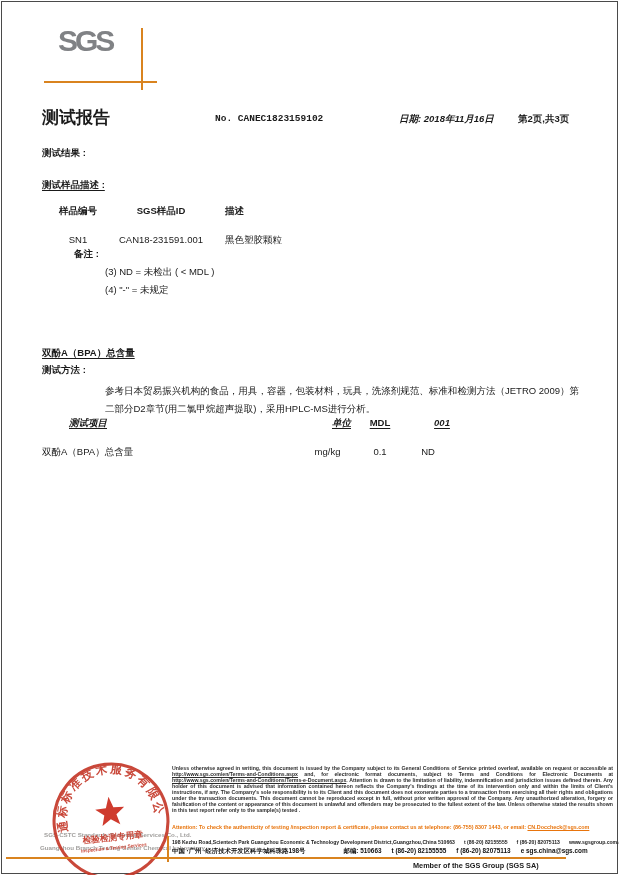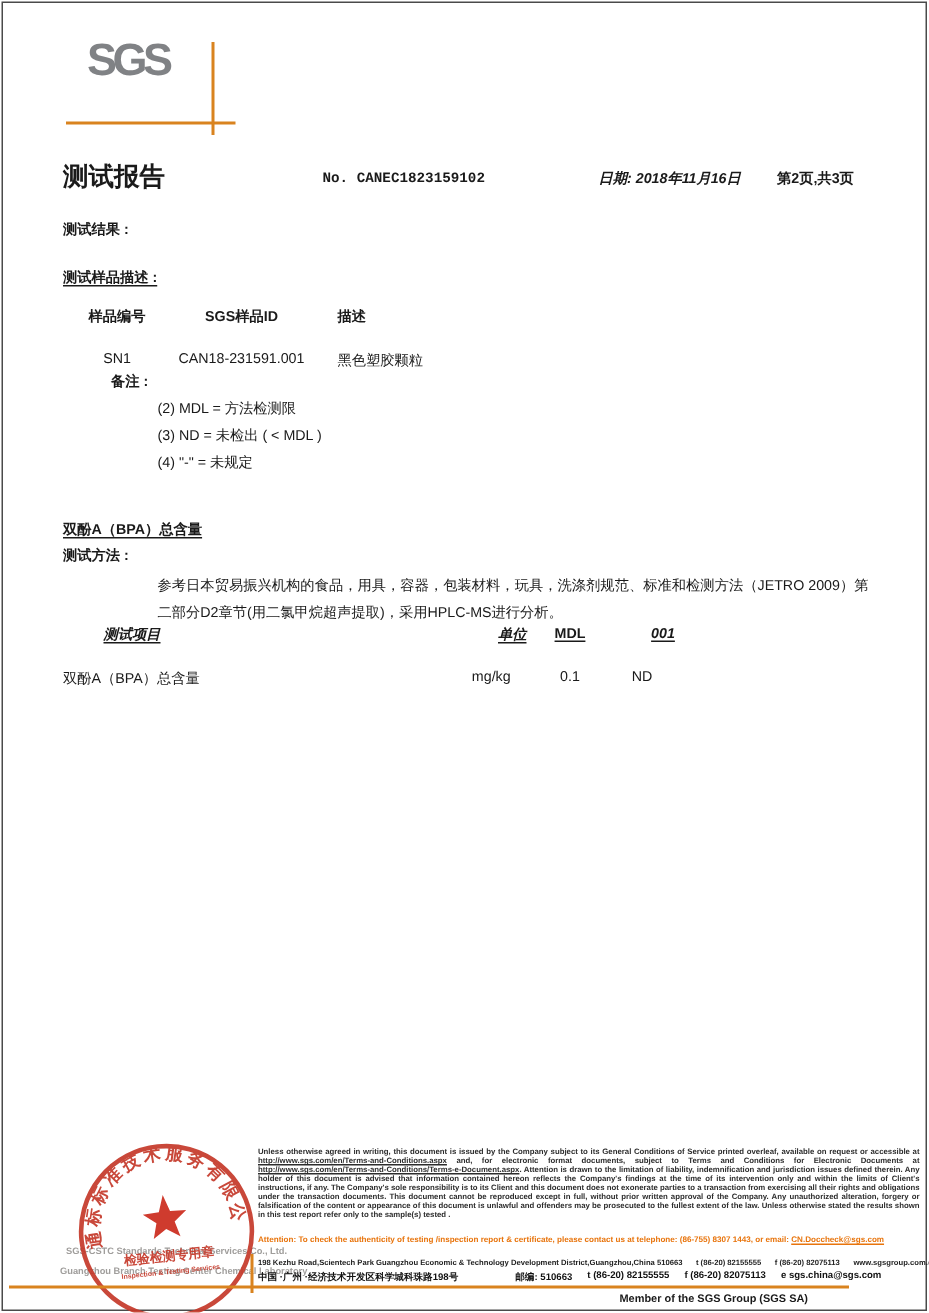--- a/index.html
+++ b/index.html
@@ -55,21 +55,20 @@
 
 <div class="abs lbl" style="left:45px;top:205px;width:66px;text-align:center;">样品编号</div>
 <div class="abs lbl" style="left:115px;top:205px;width:92px;text-align:center;">SGS样品ID</div>
 <div class="abs lbl" style="left:225px;top:205px;">描述</div>
 <div class="abs txt" style="left:45px;top:222px;width:66px;text-align:center;">SN1</div>
 <div class="abs txt" style="left:115px;top:222px;width:92px;text-align:center;">CAN18-231591.001</div>
 <div class="abs txt" style="left:225px;top:222px;">黑色塑胶颗粒</div>
 
 <div class="abs lbl" style="left:42px;top:248px;margin-left:32px;">备注 :</div>
 <div class="abs notes-list" style="left:105px;top:266px;">
-  <div>(2) MDL = 方法检测限</div>
   <div>(3) ND = 未检出 ( &lt; MDL )</div>
   <div>(4) "-" = 未规定</div>
 </div>
 
 <div class="abs lbl ul" style="left:42px;top:347px;">双酚A（BPA）总含量</div>
 <div class="abs lbl" style="left:42px;top:364px;">测试方法 :</div>
 <div class="abs method-text" style="left:105px;top:382px;width:474px;">参考日本贸易振兴机构的食品，用具，容器，包装材料，玩具，洗涤剂规范、标准和检测方法（JETRO 2009）第二部分D2章节(用二氯甲烷超声提取)，采用HPLC-MS进行分析。</div>
 
 <div class="abs lbl ul it" style="left:55px;top:417px;">测试项目</div>
 <div class="abs lbl ul it" style="left:305px;top:417px;width:45px;text-align:center;">单位</div>

